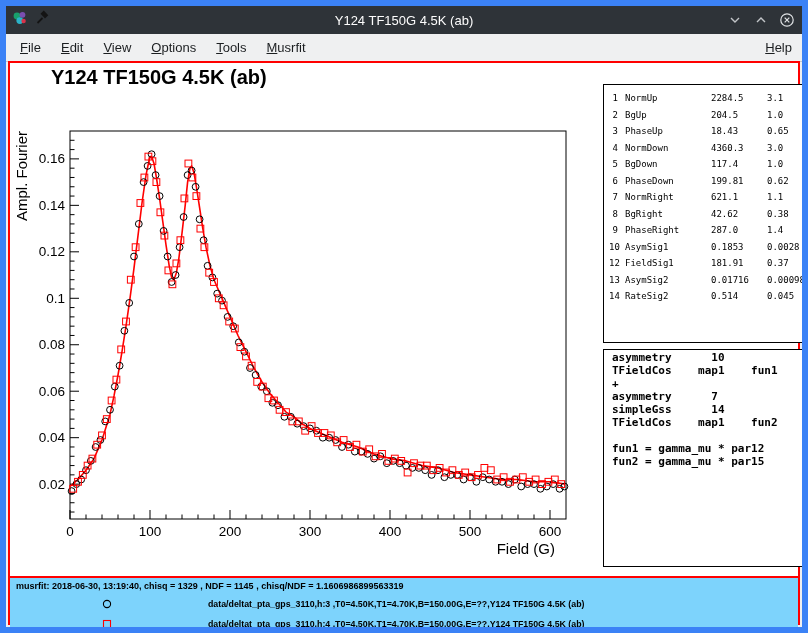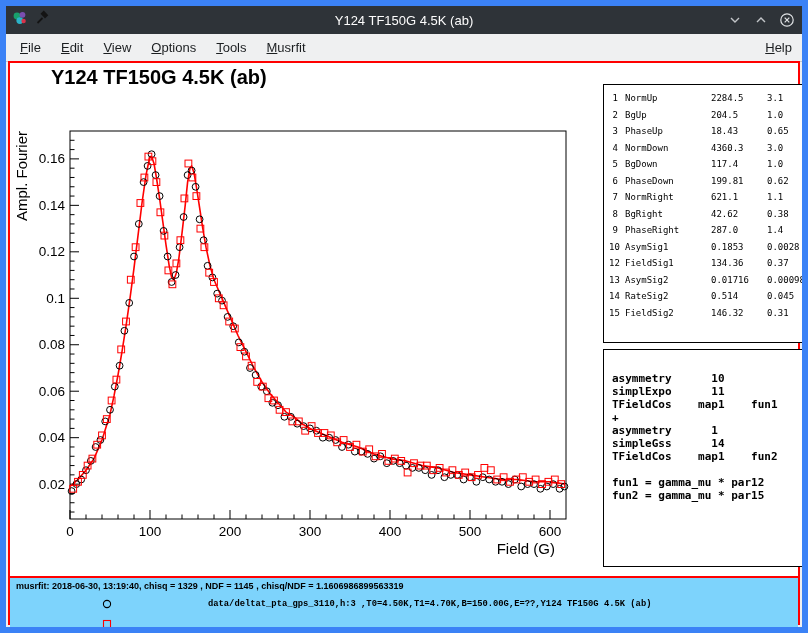--- a/index.html
+++ b/index.html
@@ -29,27 +29,27 @@
 
   
   .param-panel{position:absolute;left:593px;top:21px;width:201px;height:259px;border:1px solid #000;background:#fff;
     font-family:"DejaVu Sans Mono",monospace;font-size:9px;color:#000;box-sizing:border-box;padding-top:5px;}
   .param-row{display:grid;grid-template-columns:16px 86px 56px 1fr;line-height:16.5px;padding-left:5px;white-space:nowrap;}
   .param-row .idx{text-align:right;padding-right:7px;}
 
   
   .theory-panel{position:absolute;left:593px;top:286px;width:201px;height:218px;border:1px solid #000;background:#fff;
     font-family:"DejaVu Sans Mono",monospace;font-size:11px;font-weight:bold;line-height:13px;color:#000;
-    box-sizing:border-box;padding:22px 0 0 8px;white-space:pre;overflow:hidden;}
+    box-sizing:border-box;padding:1px 0 0 8px;white-space:pre;overflow:hidden;}
 
   
   .bottom-pad{position:absolute;left:0;right:0;top:513px;height:57px;border-top:2px solid #ff0000;background:#7dd3fc;}
   .fit-info{position:absolute;left:6px;top:3px;font-size:9px;font-weight:bold;color:#000;white-space:nowrap;}
   #legend-rows{position:absolute;left:0;top:16px;right:0;}
-  .legend-row{position:relative;height:20px;font-family:Liberation Mono, monospace;}
+  .legend-row{position:relative;height:20px;}
   .legend-row svg{position:absolute;left:90px;top:3px;}
   .legend-label{position:absolute;left:198px;top:5px;font-size:8.8px;font-weight:bold;color:#000;white-space:nowrap;}
 </style>
 </head>
 <body>
 
 <div id="window">
 
   <div class="titlebar">
     <div class="tb-left">
@@ -437,56 +437,51 @@
             </div>
             <div class="param-row">
               <span class="idx">10</span>
               <span class="nm">AsymSig1</span>
               <span class="vl">0.1853</span>
               <span class="er">0.0028</span>
             </div>
             <div class="param-row">
               <span class="idx">12</span>
               <span class="nm">FieldSig1</span>
-              <span class="vl">134.36</span>
+              <span class="vl">181.91</span>
               <span class="er">0.37</span>
             </div>
             <div class="param-row">
               <span class="idx">13</span>
               <span class="nm">AsymSig2</span>
               <span class="vl">0.01716</span>
               <span class="er">0.00098</span>
             </div>
             <div class="param-row">
               <span class="idx">14</span>
               <span class="nm">RateSig2</span>
               <span class="vl">0.514</span>
               <span class="er">0.045</span>
             </div>
-            <div class="param-row">
-              <span class="idx">15</span>
-              <span class="nm">FieldSig2</span>
-              <span class="vl">146.32</span>
-              <span class="er">0.31</span>
-            </div>
           </div>
       </div>
-      <div class="theory-panel" id="theory-lines"><div>asymmetry      10</div><div>simplExpo      11</div><div>TFieldCos    map1    fun1</div><div>+</div><div>asymmetry      1</div><div>simpleGss      14</div><div>TFieldCos    map1    fun2</div><div>&nbsp;</div><div>fun1 = gamma_mu * par12</div><div>fun2 = gamma_mu * par15</div></div>
+      <div class="theory-panel" id="theory-lines"><div>asymmetry      10</div><div>TFieldCos    map1    fun1</div><div>+</div><div>asymmetry      7</div><div>simpleGss      14</div><div>TFieldCos    map1    fun2</div><div>&nbsp;</div><div>fun1 = gamma_mu * par12</div><div>fun2 = gamma_mu * par15</div></div>
     </div>
     <div class="bottom-pad">
       <div class="fit-info">musrfit: 2018-06-30, 13:19:40, chisq = 1329 , NDF = 1145 , chisq/NDF = 1.1606986899563319</div>
       <div id="legend-rows">
           <div class="legend-row">
             <svg width="14" height="14">
               <circle cx="7" cy="7" r="3.6" fill="none" stroke="#000000" stroke-width="1.1"></circle>
             </svg>
             <span class="legend-label">data/deltat_pta_gps_3110,h:3 ,T0=4.50K,T1=4.70K,B=150.00G,E=??,Y124 TF150G 4.5K (ab)</span>
           </div>
           <div class="legend-row">
             <svg width="14" height="14">
               <rect x="3.5" y="3.5" width="7" height="7" fill="none" stroke="#ff0000" stroke-width="1.1"></rect>
             </svg>
+            <span class="legend-label">data/deltat_pta_gps_3110,h:4 ,T0=4.50K,T1=4.70K,B=150.00G,E=??,Y124 TF150G 4.5K (ab)</span>
           </div>
         </div>
     </div>
   </div>
 
 </div>
 
 </body></html>

